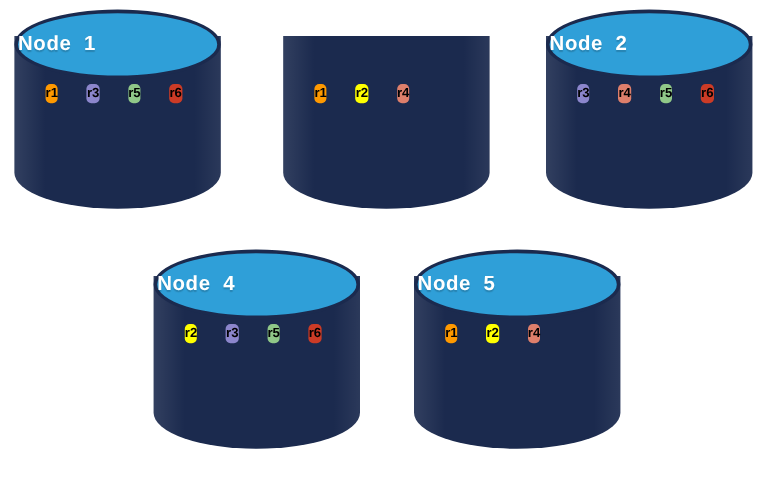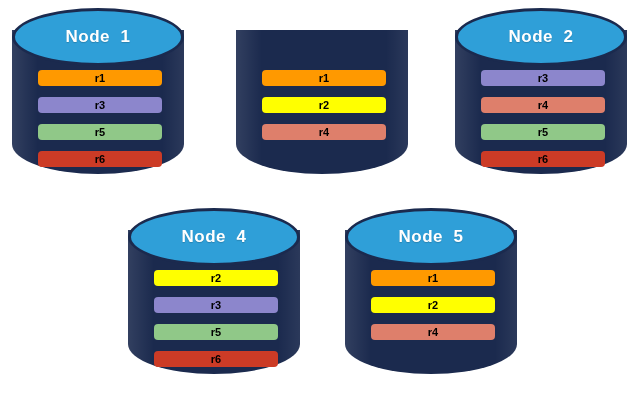--- a/index.html
+++ b/index.html
@@ -66,41 +66,41 @@
     left: 0;
     top: 0;
     width: 172px;
     height: 58px;
     background: #2f9fd8;
     border-radius: 50%;
     border: 3px solid #1b2a4e;
     box-sizing: border-box;
     display: flex;
     align-items: center;
-    justify-content: center;
+    justify-content: flex-start;
   }
 
   .node-title {
     color: #ffffff;
     font-size: 17px;
     font-weight: bold;
     letter-spacing: 0.5px;
     white-space: pre;
     text-shadow: 0 1px 1px rgba(0,0,0,0.18);
   }
 
   
   .shards {
     position: absolute;
     left: 26px;
     top: 62px;
     width: 124px;
     display: flex;
-    flex-direction: column;
-    gap: 11px;
+    flex-direction: row;
+    gap: 24px;
   }
 
   .shard {
     height: 16px;
     border-radius: 4px;
     display: flex;
     align-items: center;
     justify-content: center;
     font-size: 11px;
     font-weight: bold;

